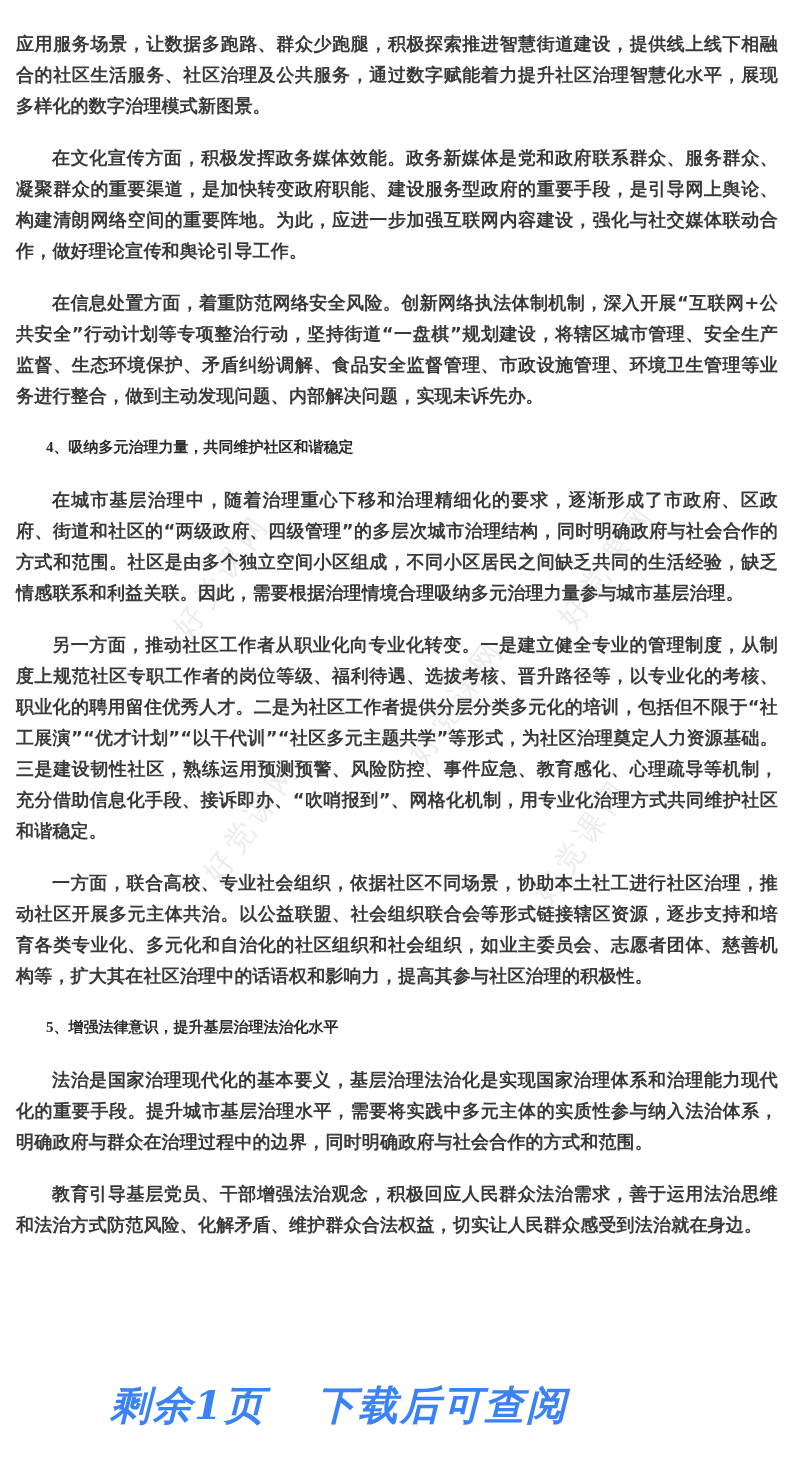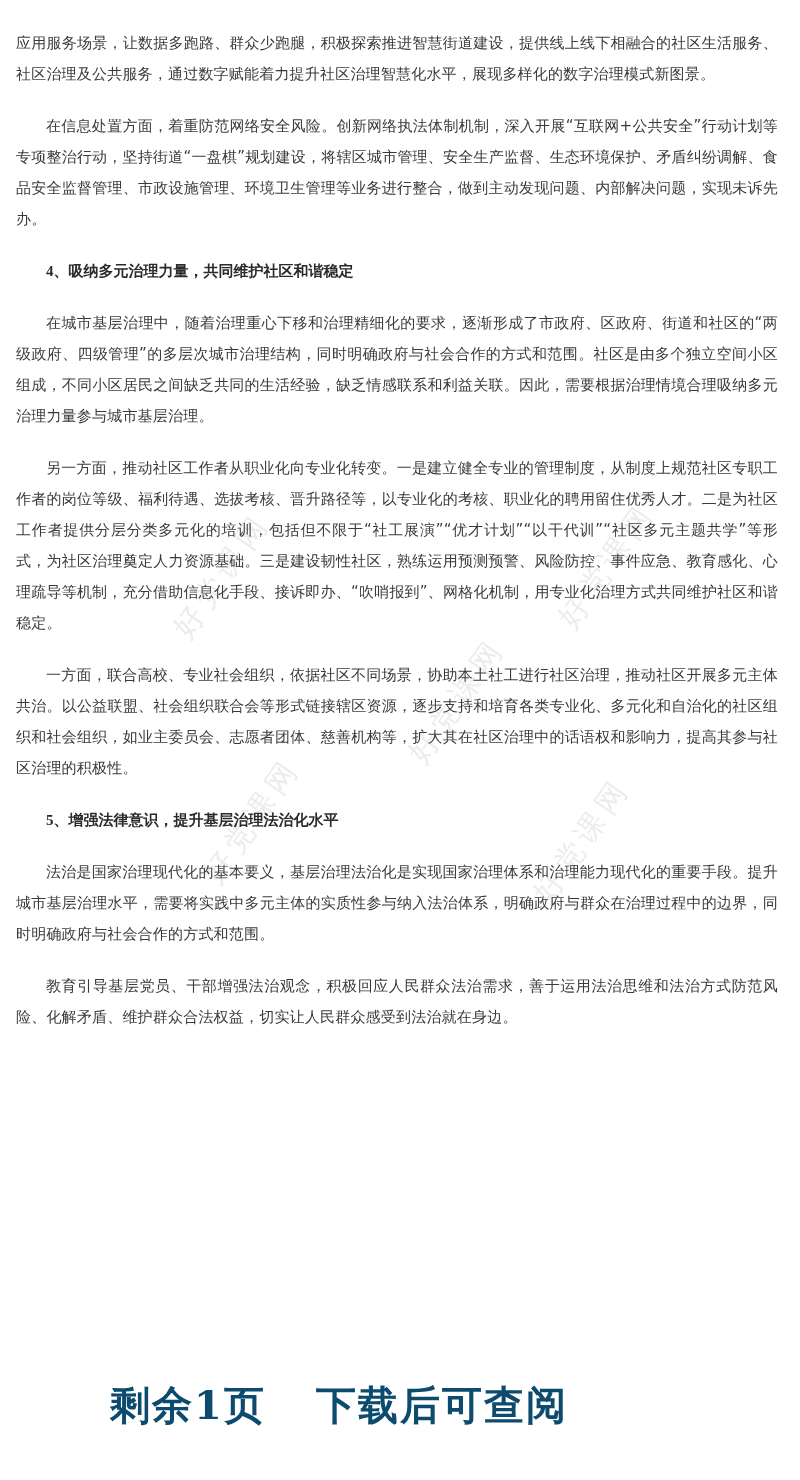--- a/index.html
+++ b/index.html
@@ -22,26 +22,27 @@
     width: 800px;
     height: 1480px;
   }
   .content {
     position: absolute;
     left: 16px;
     top: 28px;
     width: 762px;
   }
   .para {
-    font-size: 15px;
+    font-size: 18px;
     line-height: 31px;
     margin: 0 0 21px 0;
     text-align: justify;
     text-indent: 0;
     letter-spacing: 0.2px;
+    font-weight: bold;
   }
   .para.indent {
     text-indent: 2em;
   }
   .heading {
     font-size: 15px;
     line-height: 31px;
     font-weight: bold;
     margin: 0 0 21px 0;
     text-indent: 2em;
@@ -59,41 +60,43 @@
   }
   .footer-banner {
     position: absolute;
     left: 0;
     top: 1378px;
     width: 678px;
     text-align: center;
     font-family: "DejaVu Serif", "Liberation Serif", serif;
     font-weight: bold;
     font-size: 40px;
-    color: #0c4a6e;
+    color: #3b82f6;
     letter-spacing: 2px;
+    font-style: italic;
   }
   .footer-banner .gap {
     display: inline-block;
     width: 50px;
   }
 </style>
 </head>
 <body>
 
 <div class="page">
 
   <div class="watermark" style="left:150px; top:555px;">好党课网</div>
   <div class="watermark" style="left:535px; top:545px;">好党课网</div>
   <div class="watermark" style="left:180px; top:800px;">好党课网</div>
   <div class="watermark" style="left:510px; top:820px;">好党课网</div>
   <div class="watermark" style="left:385px; top:680px;">好党课网</div>
 
   <div class="content">
     <p class="para">应用服务场景，让数据多跑路、群众少跑腿，积极探索推进智慧街道建设，提供线上线下相融合的社区生活服务、社区治理及公共服务，通过数字赋能着力提升社区治理智慧化水平，展现多样化的数字治理模式新图景。</p>
+    <p class="para indent">在文化宣传方面，积极发挥政务媒体效能。政务新媒体是党和政府联系群众、服务群众、凝聚群众的重要渠道，是加快转变政府职能、建设服务型政府的重要手段，是引导网上舆论、构建清朗网络空间的重要阵地。为此，应进一步加强互联网内容建设，强化与社交媒体联动合作，做好理论宣传和舆论引导工作。</p>
     <p class="para indent">在信息处置方面，着重防范网络安全风险。创新网络执法体制机制，深入开展“互联网+公共安全”行动计划等专项整治行动，坚持街道“一盘棋”规划建设，将辖区城市管理、安全生产监督、生态环境保护、矛盾纠纷调解、食品安全监督管理、市政设施管理、环境卫生管理等业务进行整合，做到主动发现问题、内部解决问题，实现未诉先办。</p>
     <p class="heading">4、吸纳多元治理力量，共同维护社区和谐稳定</p>
     <p class="para indent">在城市基层治理中，随着治理重心下移和治理精细化的要求，逐渐形成了市政府、区政府、街道和社区的“两级政府、四级管理”的多层次城市治理结构，同时明确政府与社会合作的方式和范围。社区是由多个独立空间小区组成，不同小区居民之间缺乏共同的生活经验，缺乏情感联系和利益关联。因此，需要根据治理情境合理吸纳多元治理力量参与城市基层治理。</p>
     <p class="para indent">另一方面，推动社区工作者从职业化向专业化转变。一是建立健全专业的管理制度，从制度上规范社区专职工作者的岗位等级、福利待遇、选拔考核、晋升路径等，以专业化的考核、职业化的聘用留住优秀人才。二是为社区工作者提供分层分类多元化的培训，包括但不限于“社工展演”“优才计划”“以干代训”“社区多元主题共学”等形式，为社区治理奠定人力资源基础。三是建设韧性社区，熟练运用预测预警、风险防控、事件应急、教育感化、心理疏导等机制，充分借助信息化手段、接诉即办、“吹哨报到”、网格化机制，用专业化治理方式共同维护社区和谐稳定。</p>
     <p class="para indent">一方面，联合高校、专业社会组织，依据社区不同场景，协助本土社工进行社区治理，推动社区开展多元主体共治。以公益联盟、社会组织联合会等形式链接辖区资源，逐步支持和培育各类专业化、多元化和自治化的社区组织和社会组织，如业主委员会、志愿者团体、慈善机构等，扩大其在社区治理中的话语权和影响力，提高其参与社区治理的积极性。</p>
     <p class="heading">5、增强法律意识，提升基层治理法治化水平</p>
     <p class="para indent">法治是国家治理现代化的基本要义，基层治理法治化是实现国家治理体系和治理能力现代化的重要手段。提升城市基层治理水平，需要将实践中多元主体的实质性参与纳入法治体系，明确政府与群众在治理过程中的边界，同时明确政府与社会合作的方式和范围。</p>
     <p class="para indent">教育引导基层党员、干部增强法治观念，积极回应人民群众法治需求，善于运用法治思维和法治方式防范风险、化解矛盾、维护群众合法权益，切实让人民群众感受到法治就在身边。</p>
   </div>
 

